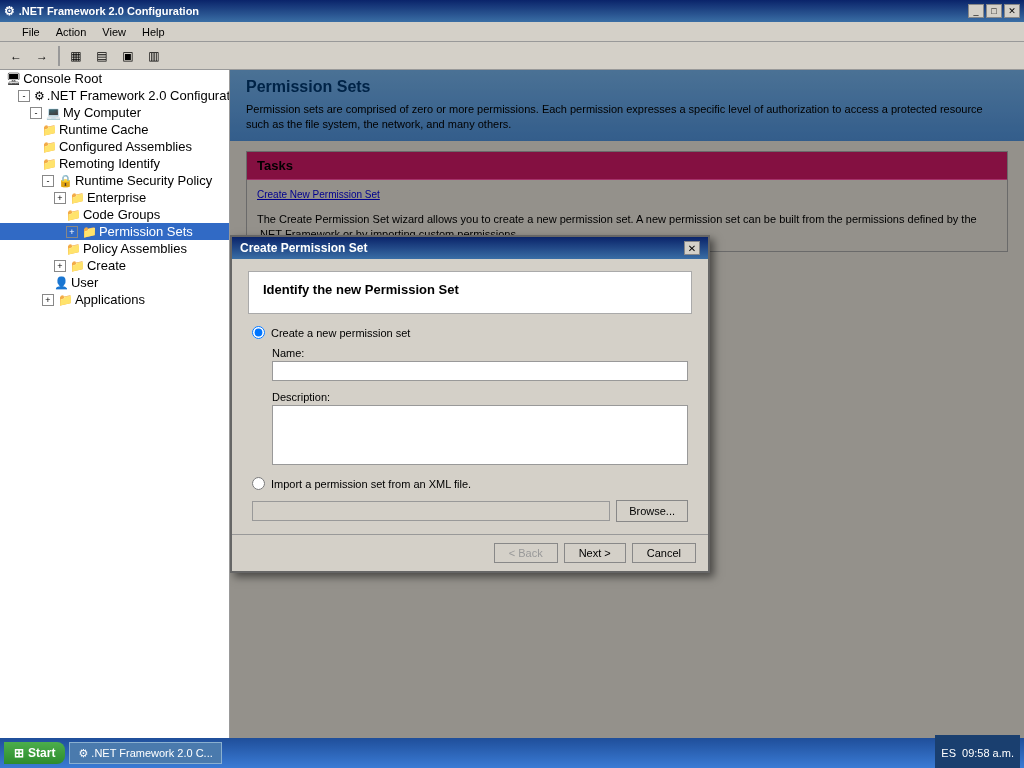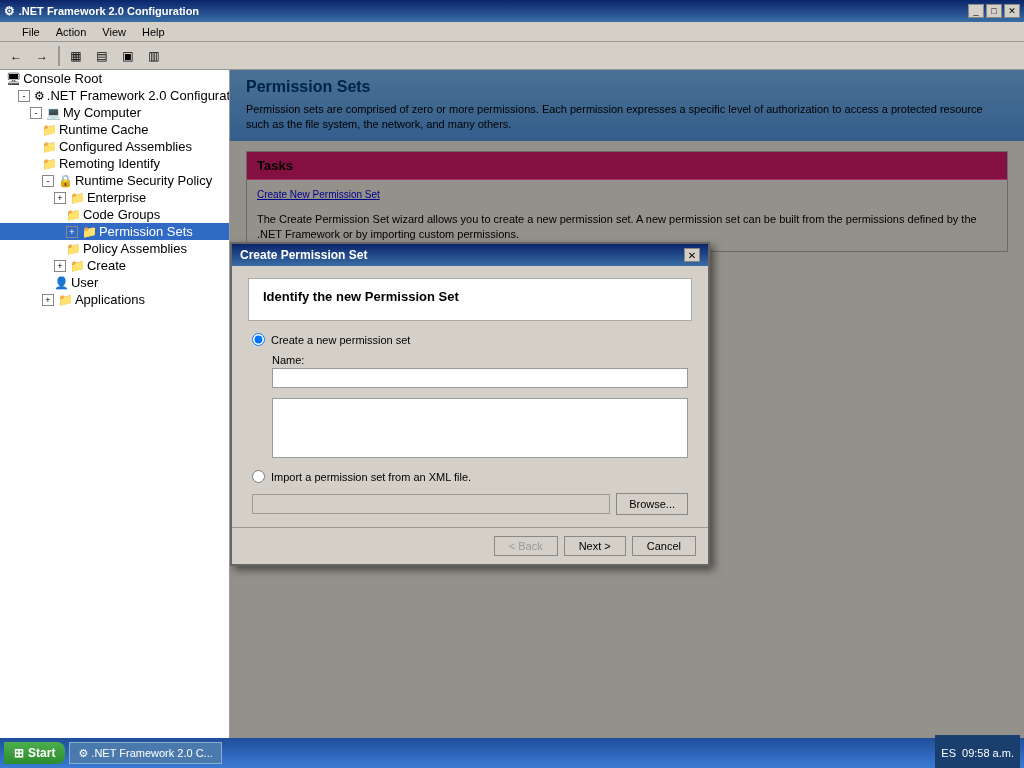--- a/index.html
+++ b/index.html
@@ -471,20 +471,21 @@
               <input type="radio" name="permission-option" id="create-new" checked="" style="">
               <label for="create-new">Create a new permission set</label>
             </div>
 
             <div class="form-group">
               <div class="form-label">Name:</div>
               <input type="text" class="form-input" style="">
             </div>
 
             <div class="form-group">
+              <div class="form-label">Description:</div>
               <textarea class="form-textarea" style=""></textarea>
             </div>
 
             <div class="radio-row" style="margin-top: 8px;">
               <input type="radio" name="permission-option" id="import-xml" style="">
               <label for="import-xml">Import a permission set from an XML file.</label>
             </div>
 
             <div class="import-row">
               <input type="text" class="import-input" disabled="" style="">

